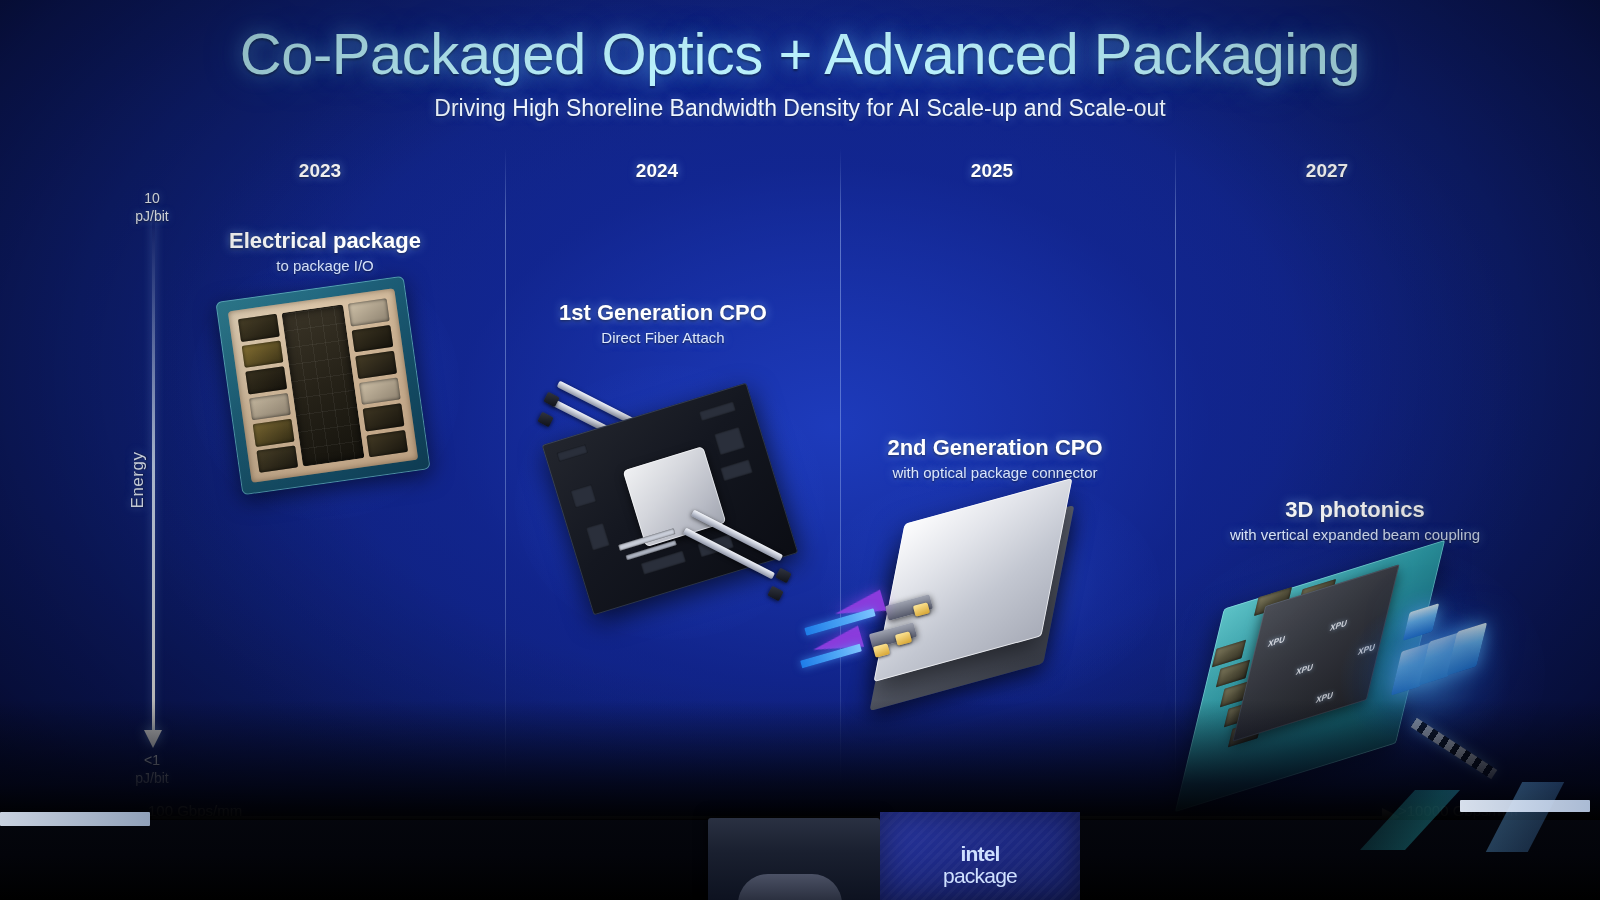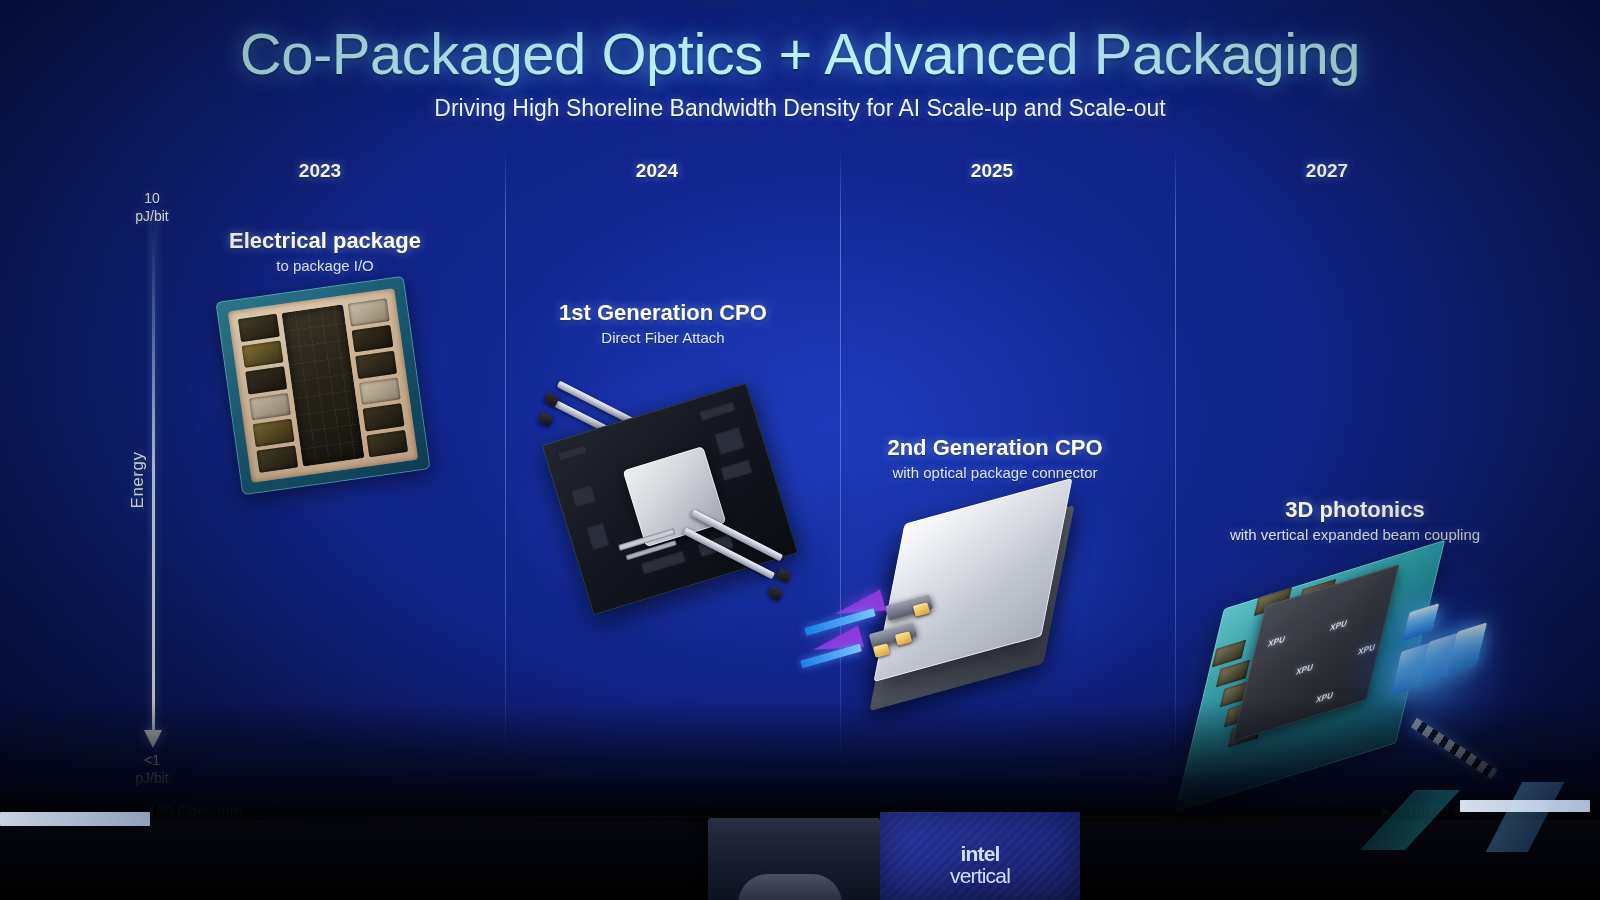--- a/index.html
+++ b/index.html
@@ -401,19 +401,19 @@
     <div id="vignette"></div>
 
   </div>
 
   <div id="leftbar"></div>
   <div id="podium">
     <div class="head"></div>
   </div>
   <div id="logo-panel">
     <div class="l1">intel</div>
-    <div class="l2">vertical</div>
+    <div class="l2">package</div>
   </div>
   <div id="sideglow"></div>
   <div id="sideglow2"></div>
   <div id="whitebar"></div>
 
 </div>
 
 </body></html>

